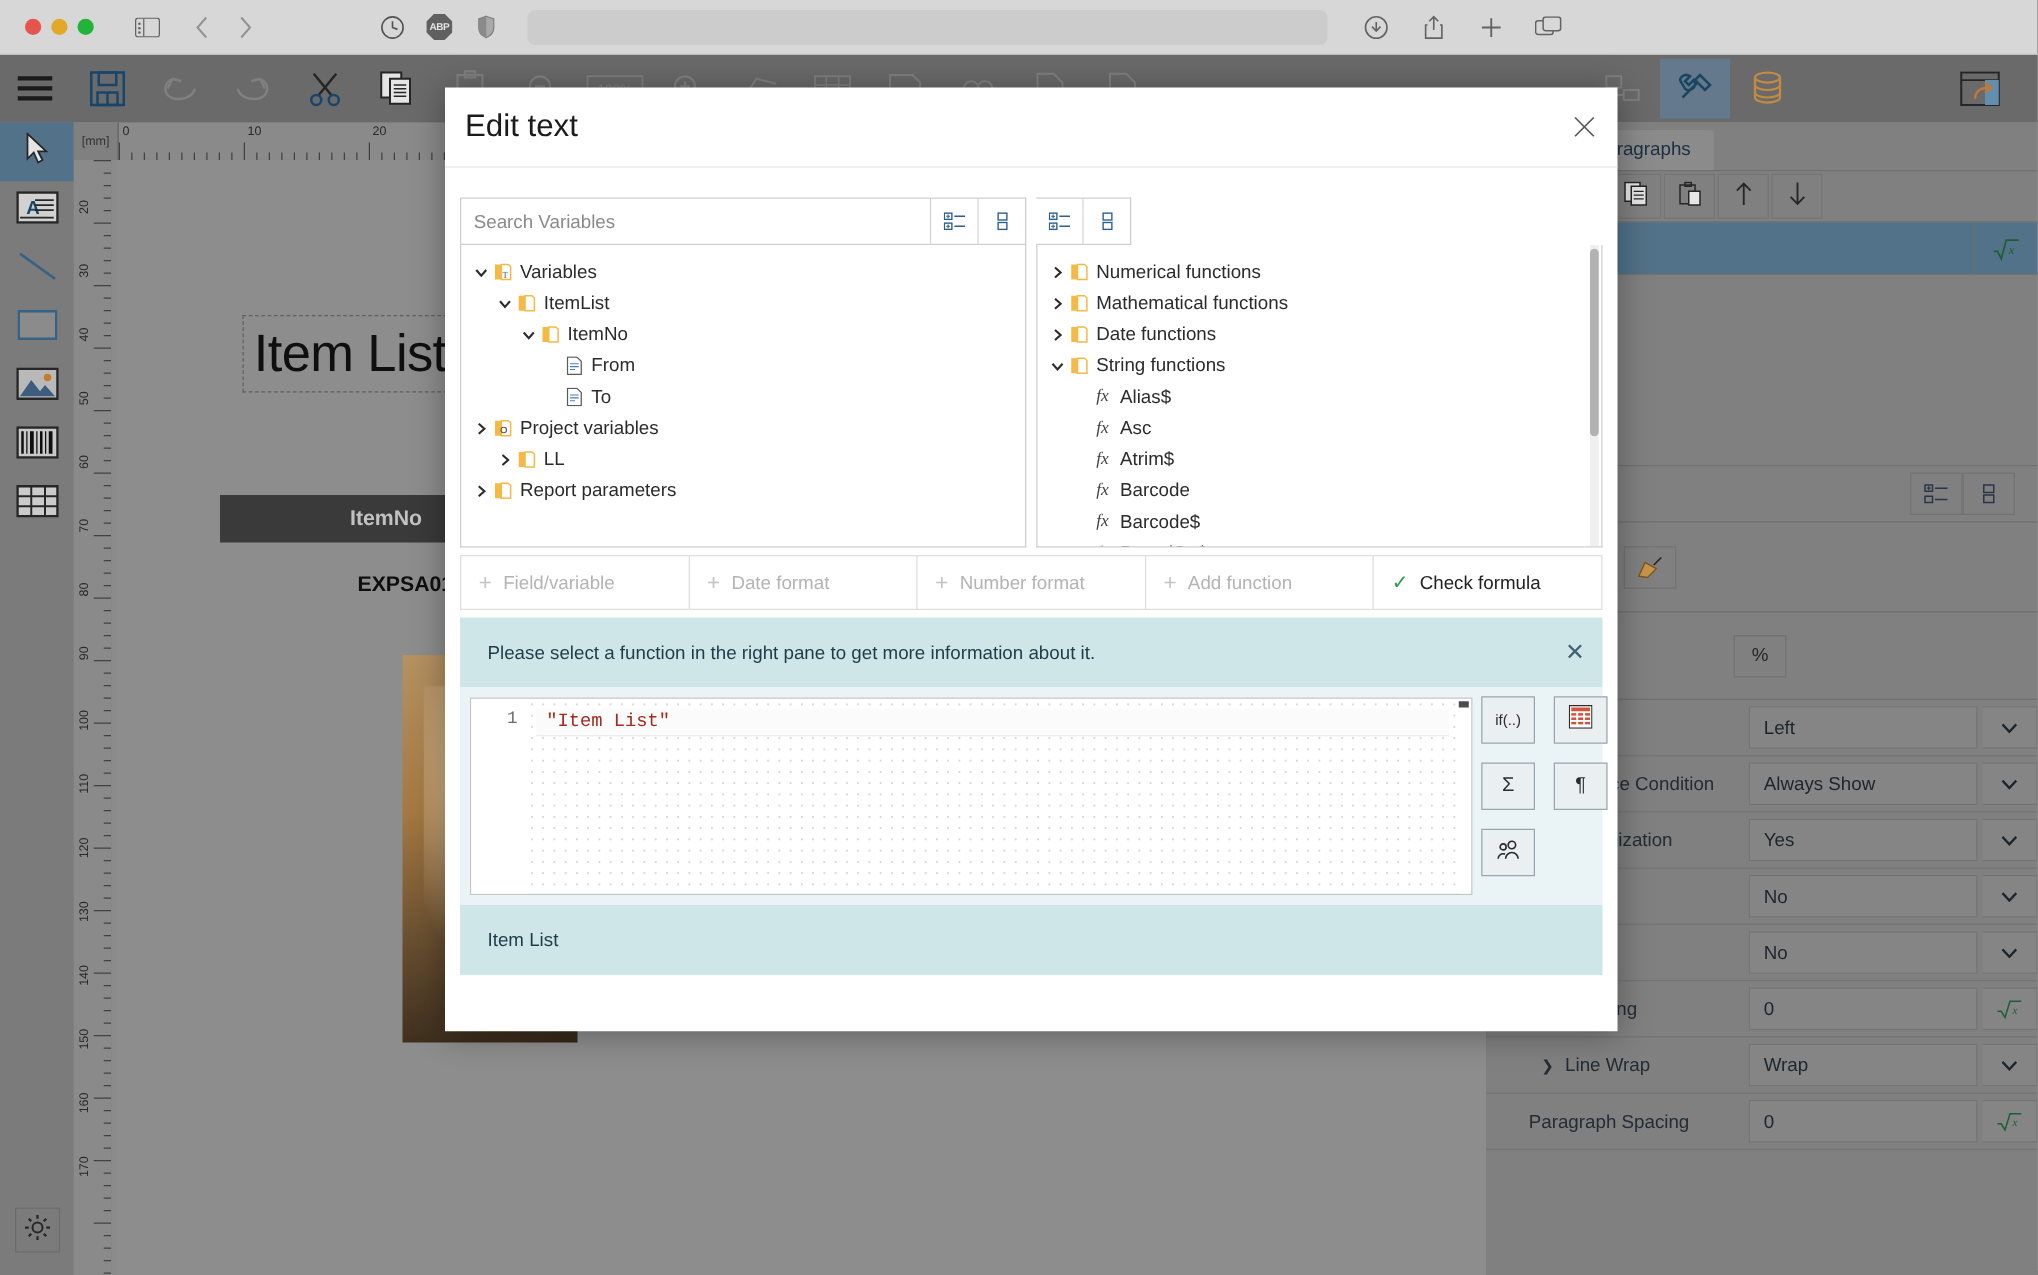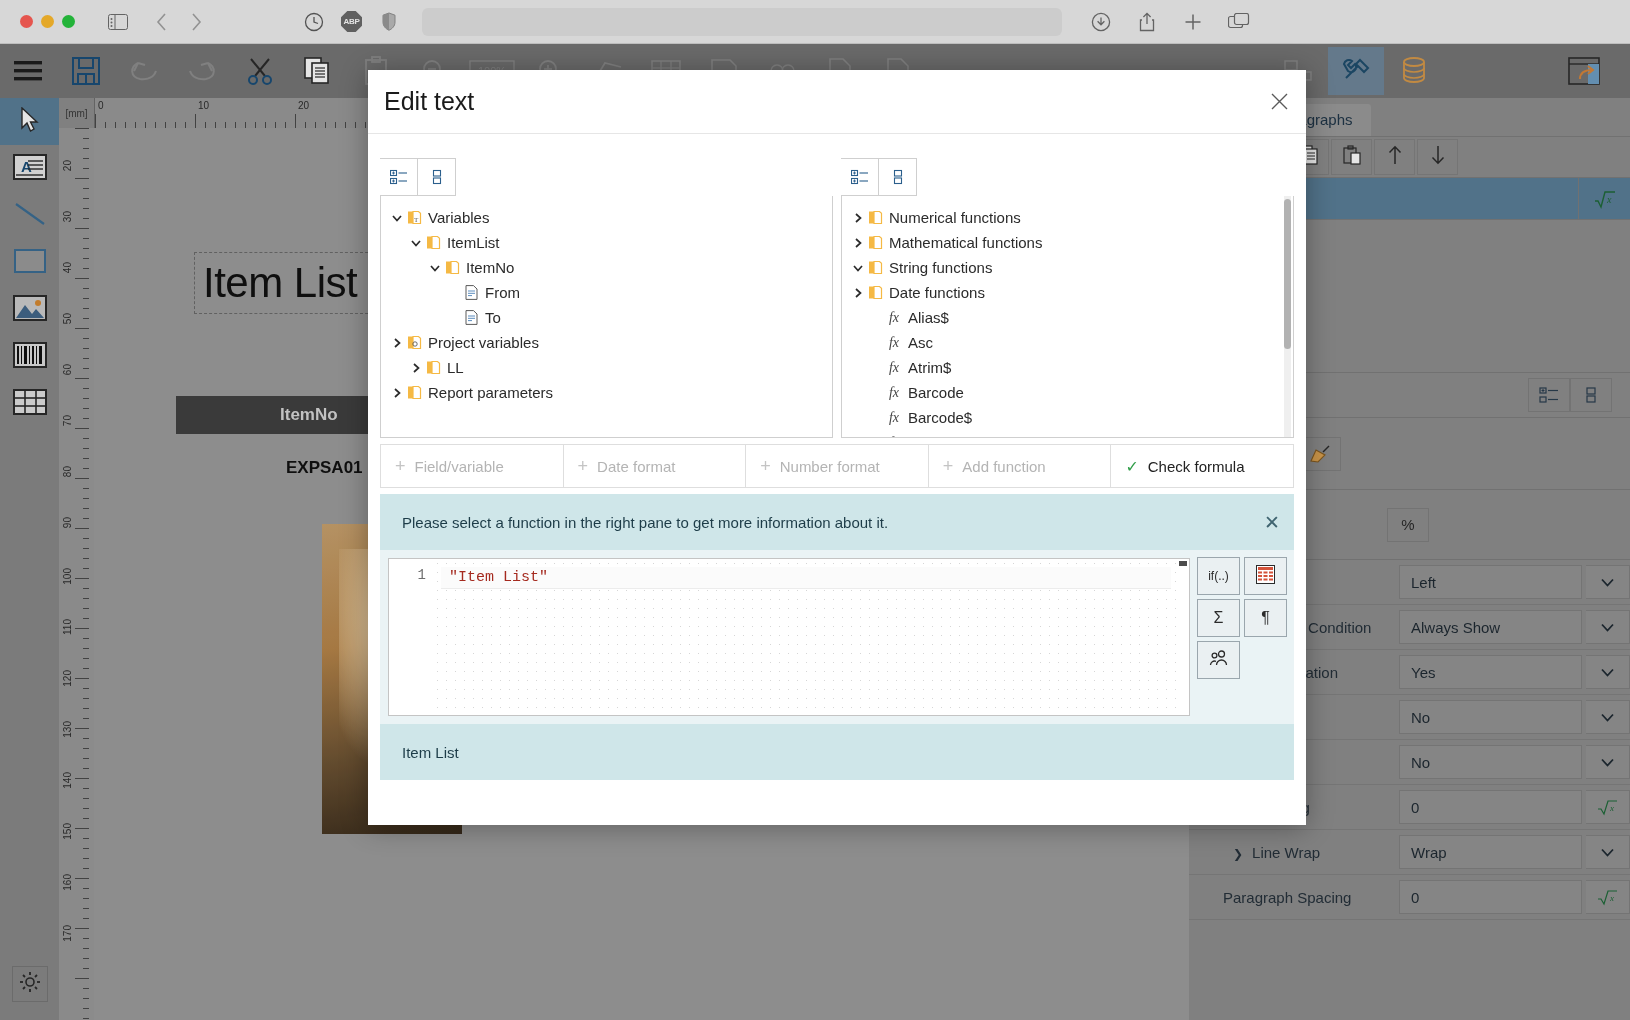--- a/index.html
+++ b/index.html
@@ -198,21 +198,21 @@
   }
   .prow .pctrl {
     width: 44px; height: 34px; border: 1px solid #828282; border-left: none;
     background: #959595; display: flex; align-items: center; justify-content: center;
   }
   .caret-right { margin-right: 9px; font-size: 12px; color: #26323c; }
 
   
   .overlay-dim { position: absolute; inset: 0; background: rgba(0,0,0,0.10); }
   .dialog {
-    position: absolute; left: 368px; top: 70px; width: 938px; height: 755px;
+    position: absolute; left: 356px; top: 70px; width: 938px; height: 755px;
     background: #ffffff; box-shadow: 0 2px 26px rgba(0,0,0,.33);
     display: flex; flex-direction: column;
   }
   .dlg-head {
     height: 64px; display: flex; align-items: center; padding: 0 0 0 16px;
     border-bottom: 1px solid #e6e6e6;
   }
   .dlg-title { font-size: 25px; color: #1b1b1b; }
   .dlg-close {
     margin-left: auto; width: 54px; height: 54px;
@@ -287,21 +287,21 @@
     font-family: "Liberation Mono", monospace; text-align: right; padding: 8px 9px 0 0;
   }
   .codeline {
     position: absolute; left: 52px; top: 8px; right: 18px; height: 22px;
     background: #fbfbfb; border-bottom: 1px solid #ececec;
     font-family: "Liberation Mono", monospace; font-size: 15px; color: #a52a1f;
     padding-left: 8px; line-height: 22px;
   }
   .ed-scroll { position: absolute; right: 2px; top: 2px; width: 8px; height: 100%; background: #fff; }
   .ed-scroll i { display: block; width: 8px; height: 5px; background: #4c4c4c; }
-  .sidebtns { width: 88px; display: grid; grid-template-columns: 42px 42px; gap: 5px; align-content: start; margin-left: 8px; }
+  .sidebtns { width: 88px; display: grid; grid-template-columns: 42px 42px; gap: 16px; align-content: start; margin-left: 8px; }
   .sbtn {
     width: 43px; height: 38px; border: 1px solid #9aa6ad; background: #eaf0f2;
     display: flex; align-items: center; justify-content: center;
     margin: -1px 0 0 -1px; color: #2b2b2b; font-size: 16px;
   }
   .sbtn.small { font-size: 12px; }
   .resultbar {
     height: 56px; background: #cfe6e9; display: flex; align-items: center;
     padding-left: 22px; font-size: 15px; color: #1d3c48;
   }
@@ -1104,20 +1104,23 @@
             <path d="M1 1 L16 16 M16 1 L1 16" stroke="#5a5a5a" stroke-width="1.4"></path>
           </svg>
       </div>
     </div>
 
     <div class="dlg-body">
       <div class="panes">
 
         <div class="pane">
           <div class="searchrow">
+            <div class="searchbox">
+              <input placeholder="Search Variables" style="">
+            </div>
             <div class="viewtgl">
               <svg width="18" height="16" viewBox="0 0 18 16">
                   <rect x="0.5" y="1.5" width="6" height="5" fill="none" stroke="#2b5f8c" stroke-width="1.1"></rect>
                   <rect x="0.5" y="9.5" width="6" height="5" fill="none" stroke="#2b5f8c" stroke-width="1.1"></rect>
                   <line x1="8.5" y1="4" x2="17" y2="4" stroke="#2b5f8c" stroke-width="1.1"></line>
                   <line x1="8.5" y1="12" x2="17" y2="12" stroke="#2b5f8c" stroke-width="1.1"></line>
                   <line x1="2" y1="4" x2="5" y2="4" stroke="#2b5f8c" stroke-width=".9"></line>
                   <line x1="3.5" y1="2.5" x2="3.5" y2="5.5" stroke="#2b5f8c" stroke-width=".9"></line>
                   <line x1="2" y1="12" x2="5" y2="12" stroke="#2b5f8c" stroke-width=".9"></line>
                   <line x1="3.5" y1="10.5" x2="3.5" y2="13.5" stroke="#2b5f8c" stroke-width=".9"></line>
@@ -1297,44 +1300,44 @@
                     <svg width="15" height="15" viewBox="0 0 15 15">
                       <path d="M1 1.5 H6 V13.5 H1 Z" fill="#f5b944"></path>
                       <path d="M6 1.5 H11.5 L13.5 3.2 V13.5 H6 Z" fill="#fff" stroke="#f5b944" stroke-width="1.2"></path>
                     </svg>
                   </span>
                   <span>Mathematical functions</span>
                 </div>
                 <div class="tnode" style="padding-left:0px">
                   <span class="tw">
                     <svg width="10" height="10" viewBox="0 0 10 10">
-                      <path d="M1 3 L5 7.5 L9 3" fill="none" stroke="#2b2b2b" stroke-width="1.7"></path>
+                      <path d="M3 1 L7.5 5 L3 9" fill="none" stroke="#2b2b2b" stroke-width="1.7"></path>
                     </svg>
                   </span>
                   <span class="ticon">
                     <svg width="15" height="15" viewBox="0 0 15 15">
                       <path d="M1 1.5 H6 V13.5 H1 Z" fill="#f5b944"></path>
                       <path d="M6 1.5 H11.5 L13.5 3.2 V13.5 H6 Z" fill="#fff" stroke="#f5b944" stroke-width="1.2"></path>
                     </svg>
                   </span>
-                  <span>String functions</span>
+                  <span>Date functions</span>
                 </div>
                 <div class="tnode" style="padding-left:0px">
                   <span class="tw">
                     <svg width="10" height="10" viewBox="0 0 10 10">
-                      <path d="M3 1 L7.5 5 L3 9" fill="none" stroke="#2b2b2b" stroke-width="1.7"></path>
+                      <path d="M1 3 L5 7.5 L9 3" fill="none" stroke="#2b2b2b" stroke-width="1.7"></path>
                     </svg>
                   </span>
                   <span class="ticon">
                     <svg width="15" height="15" viewBox="0 0 15 15">
                       <path d="M1 1.5 H6 V13.5 H1 Z" fill="#f5b944"></path>
                       <path d="M6 1.5 H11.5 L13.5 3.2 V13.5 H6 Z" fill="#fff" stroke="#f5b944" stroke-width="1.2"></path>
                     </svg>
                   </span>
-                  <span>Date functions</span>
+                  <span>String functions</span>
                 </div>
                 <div class="tnode" style="padding-left:19px">
                   <span class="tw"></span>
                   <span class="ticon">
                     <span class="fx">fx</span>
                   </span>
                   <span>Alias$</span>
                 </div>
                 <div class="tnode" style="padding-left:19px">
                   <span class="tw"></span>

